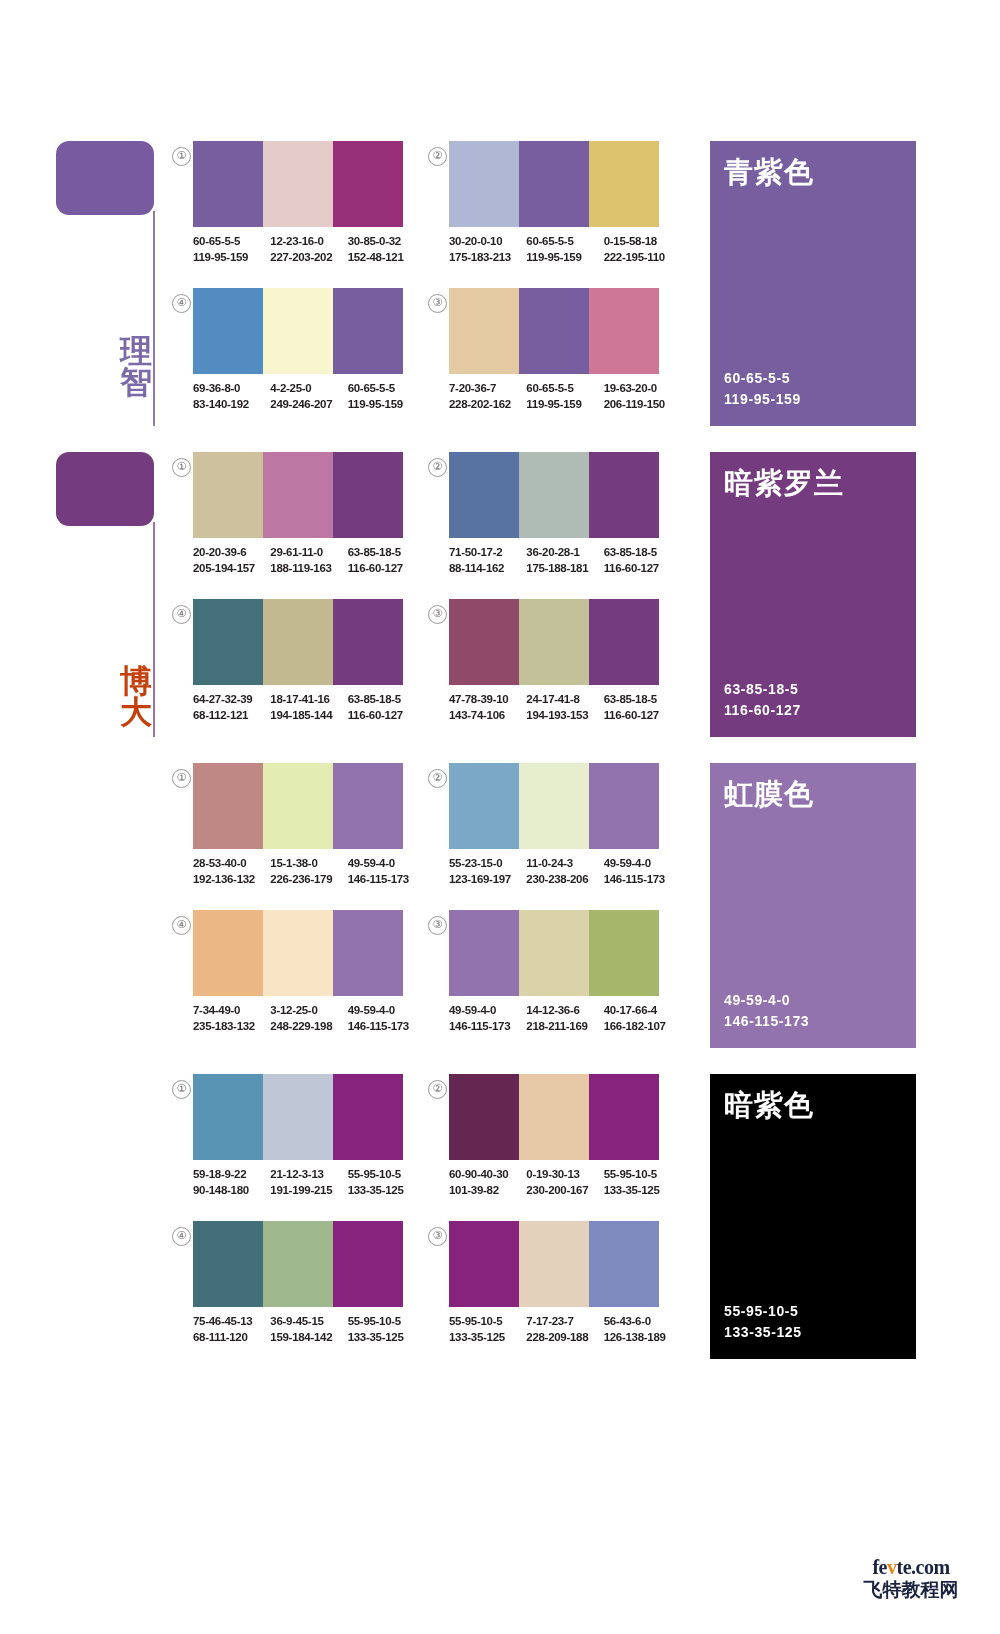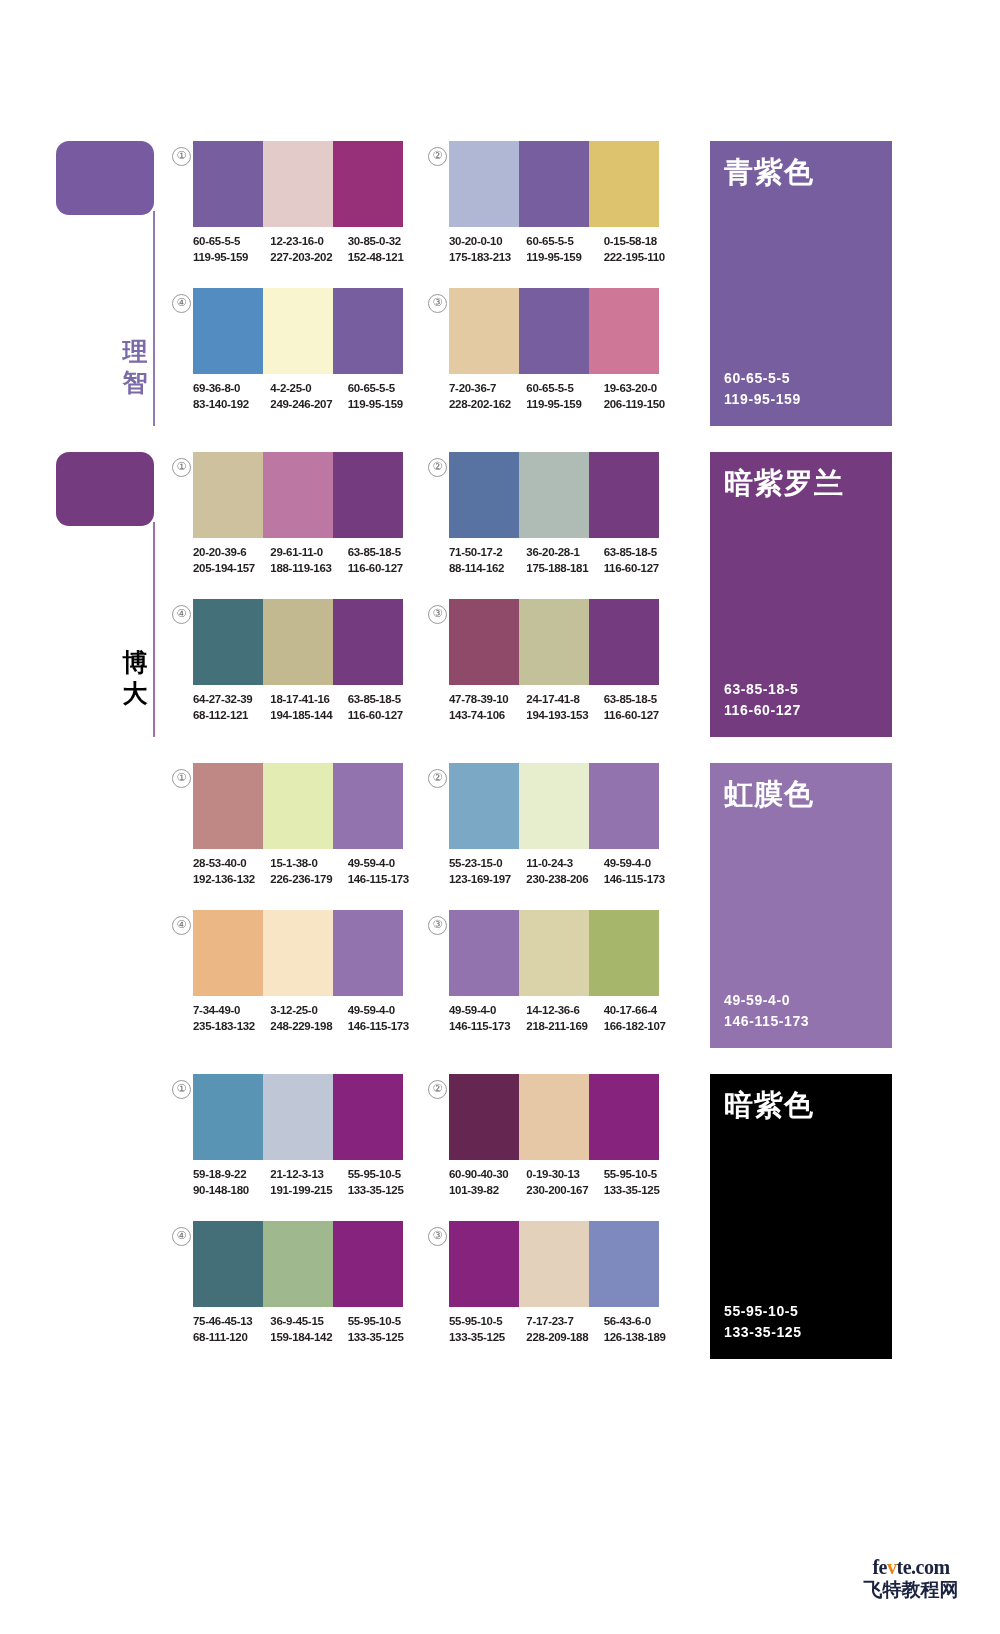--- a/index.html
+++ b/index.html
@@ -51,21 +51,21 @@
     left: 97px;
     top: 70px;
     width: 2px;
     height: 215px;
   }
   .mood {
     position: absolute;
     left: 64px;
     top: 195px;
     width: 30px;
-    font-size: 25px;
+    font-size: 32px;
     line-height: 31px;
     font-weight: bold;
     letter-spacing: 0px;
     text-align: center;
     font-family: "DejaVu Sans", "Liberation Sans", sans-serif;
   }
 
   
   .combo {
     position: absolute;
@@ -122,21 +122,21 @@
     white-space: nowrap;
     color: #231f20;
   }
   .caption .cmyk,
   .caption .rgb { display: block; }
 
   
   .family-panel {
     position: absolute;
     left: 710px;
-    width: 182px;
+    width: 206px;
     height: 285px;
   }
   .family-name {
     position: absolute;
     left: 14px;
     top: 14px;
     font-size: 29px;
     line-height: 34px;
     font-weight: bold;
     color: #ffffff;
@@ -286,21 +286,21 @@
           <div class="family-codes">
             <span>60-65-5-5</span>
             <span>119-95-159</span>
           </div>
         </div>
       </div>
       <div class="section" style="top: 441px;">
         <div class="key-col">
           <div class="key-chip" style="background: rgb(116, 60, 127);"></div>
           <div class="key-rule" style="background: rgb(160, 111, 174);"></div>
-          <div class="mood" style="color: #000000;">博大</div>
+          <div class="mood" style="color: #c2410c; margin-top: 19px;">博大</div>
         </div>
         <div class="combo c-left r-top">
           <div class="combo-num">①</div>
           <div class="swatch-row">
             <div class="swatch" style="background: rgb(205, 194, 157);"></div>
             <div class="swatch" style="background: rgb(188, 119, 163);"></div>
             <div class="swatch" style="background: rgb(116, 60, 127);"></div>
           </div>
           <div class="caption-row">
             <div class="caption">

